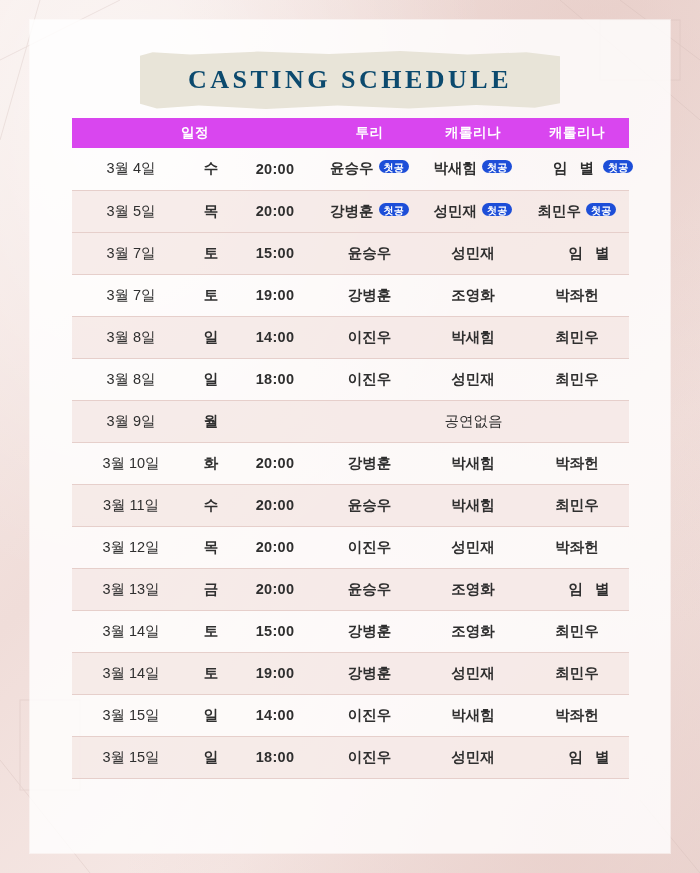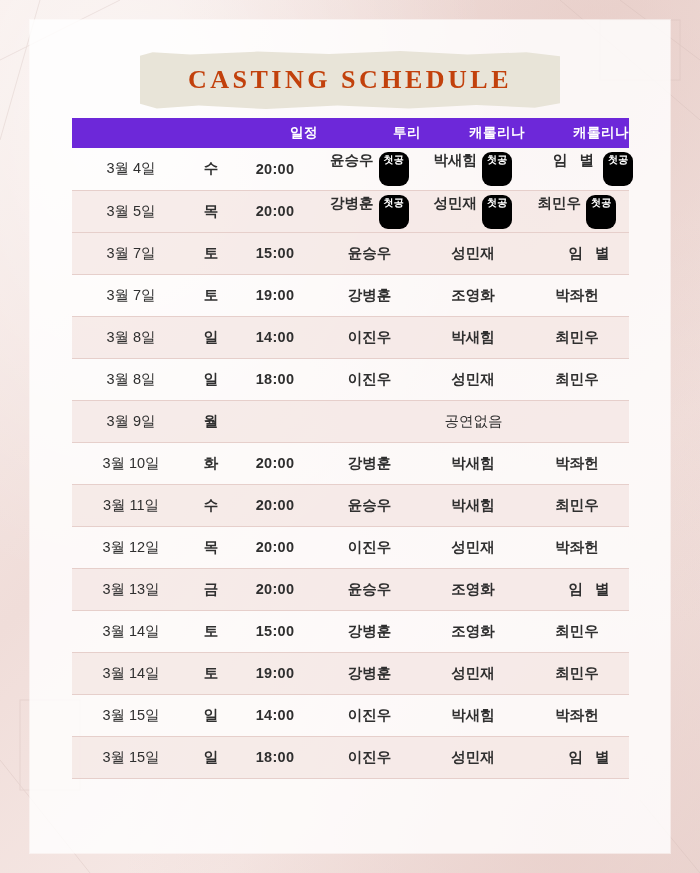--- a/index.html
+++ b/index.html
@@ -45,38 +45,38 @@
     clip-path: polygon(0% 8%, 3% 2%, 12% 6%, 28% 1%, 45% 5%, 62% 0%, 78% 6%, 92% 2%, 100% 9%,
                        100% 90%, 94% 98%, 80% 93%, 64% 99%, 47% 94%, 30% 100%, 14% 94%, 4% 99%, 0% 91%);
   }
   .banner-title {
     position: absolute; inset: 0;
     display: flex; align-items: center; justify-content: center;
     font-family: "Liberation Serif", serif;
     font-weight: bold;
     font-size: 26px;
     letter-spacing: 3.5px;
-    color: #c2410c;
+    color: #0c4a6e;
   }
   table.schedule {
     position: absolute;
     left: 72px;
     top: 118px;
     width: 557px;
     border-collapse: collapse;
     table-layout: fixed;
   }
   table.schedule thead th {
-    background: #6d28d9;
+    background: #d946ef;
     color: #ffffff;
     font-size: 13.5px;
     font-weight: bold;
     height: 30px;
     padding: 0;
-    text-align: right;
+    text-align: center;
     letter-spacing: 0.5px;
   }
   table.schedule tbody td {
     height: 42px;
     font-size: 14.5px;
     color: #2f2f2f;
     text-align: center;
     border-bottom: 1px solid #e6cfcb;
     padding: 0;
     vertical-align: middle;
@@ -90,26 +90,26 @@
   td.c-time { text-align: center; font-weight: bold; letter-spacing: 0.3px; }
   td.c-cast { font-weight: bold; }
 
   .sat { color: #2f6db5; }
   .sun { color: #c0564f; }
   .wk  { color: #2f2f2f; }
 
   .badge {
     display: inline-block;
     margin-left: 5px;
-    background: #000000;
+    background: #1d4ed8;
     color: #fff;
     font-size: 10px;
     font-weight: bold;
     line-height: 1;
-    padding: 3px 5px 21px;
+    padding: 3px 5px 0;
     border-radius: 9px;
     vertical-align: 2px;
     letter-spacing: 0.2px;
   }
   .no-show { font-weight: normal; color: #2f2f2f; }
   .name-gap { letter-spacing: 4px; margin-left: 28px; }
 </style>
 </head>
 <body>
 

